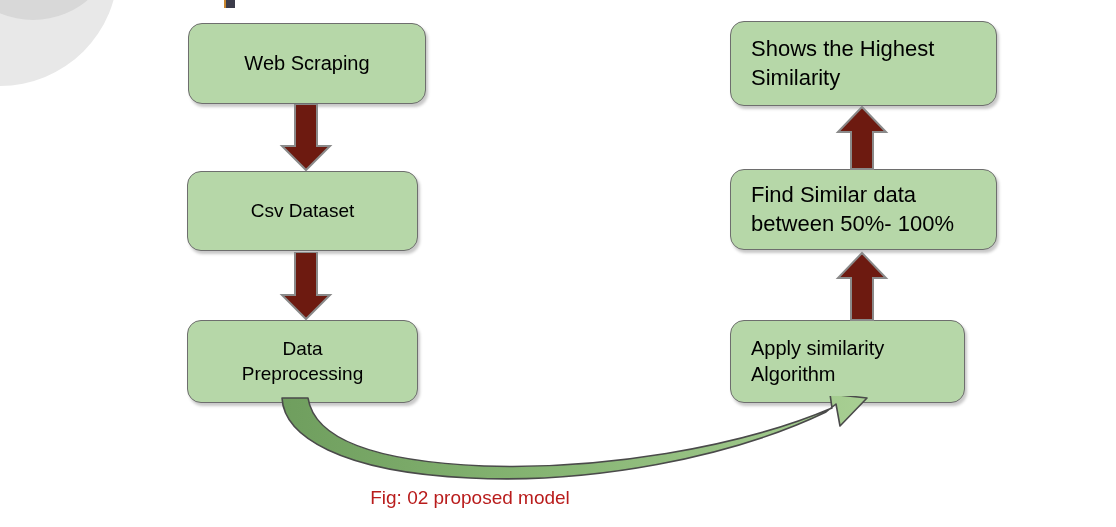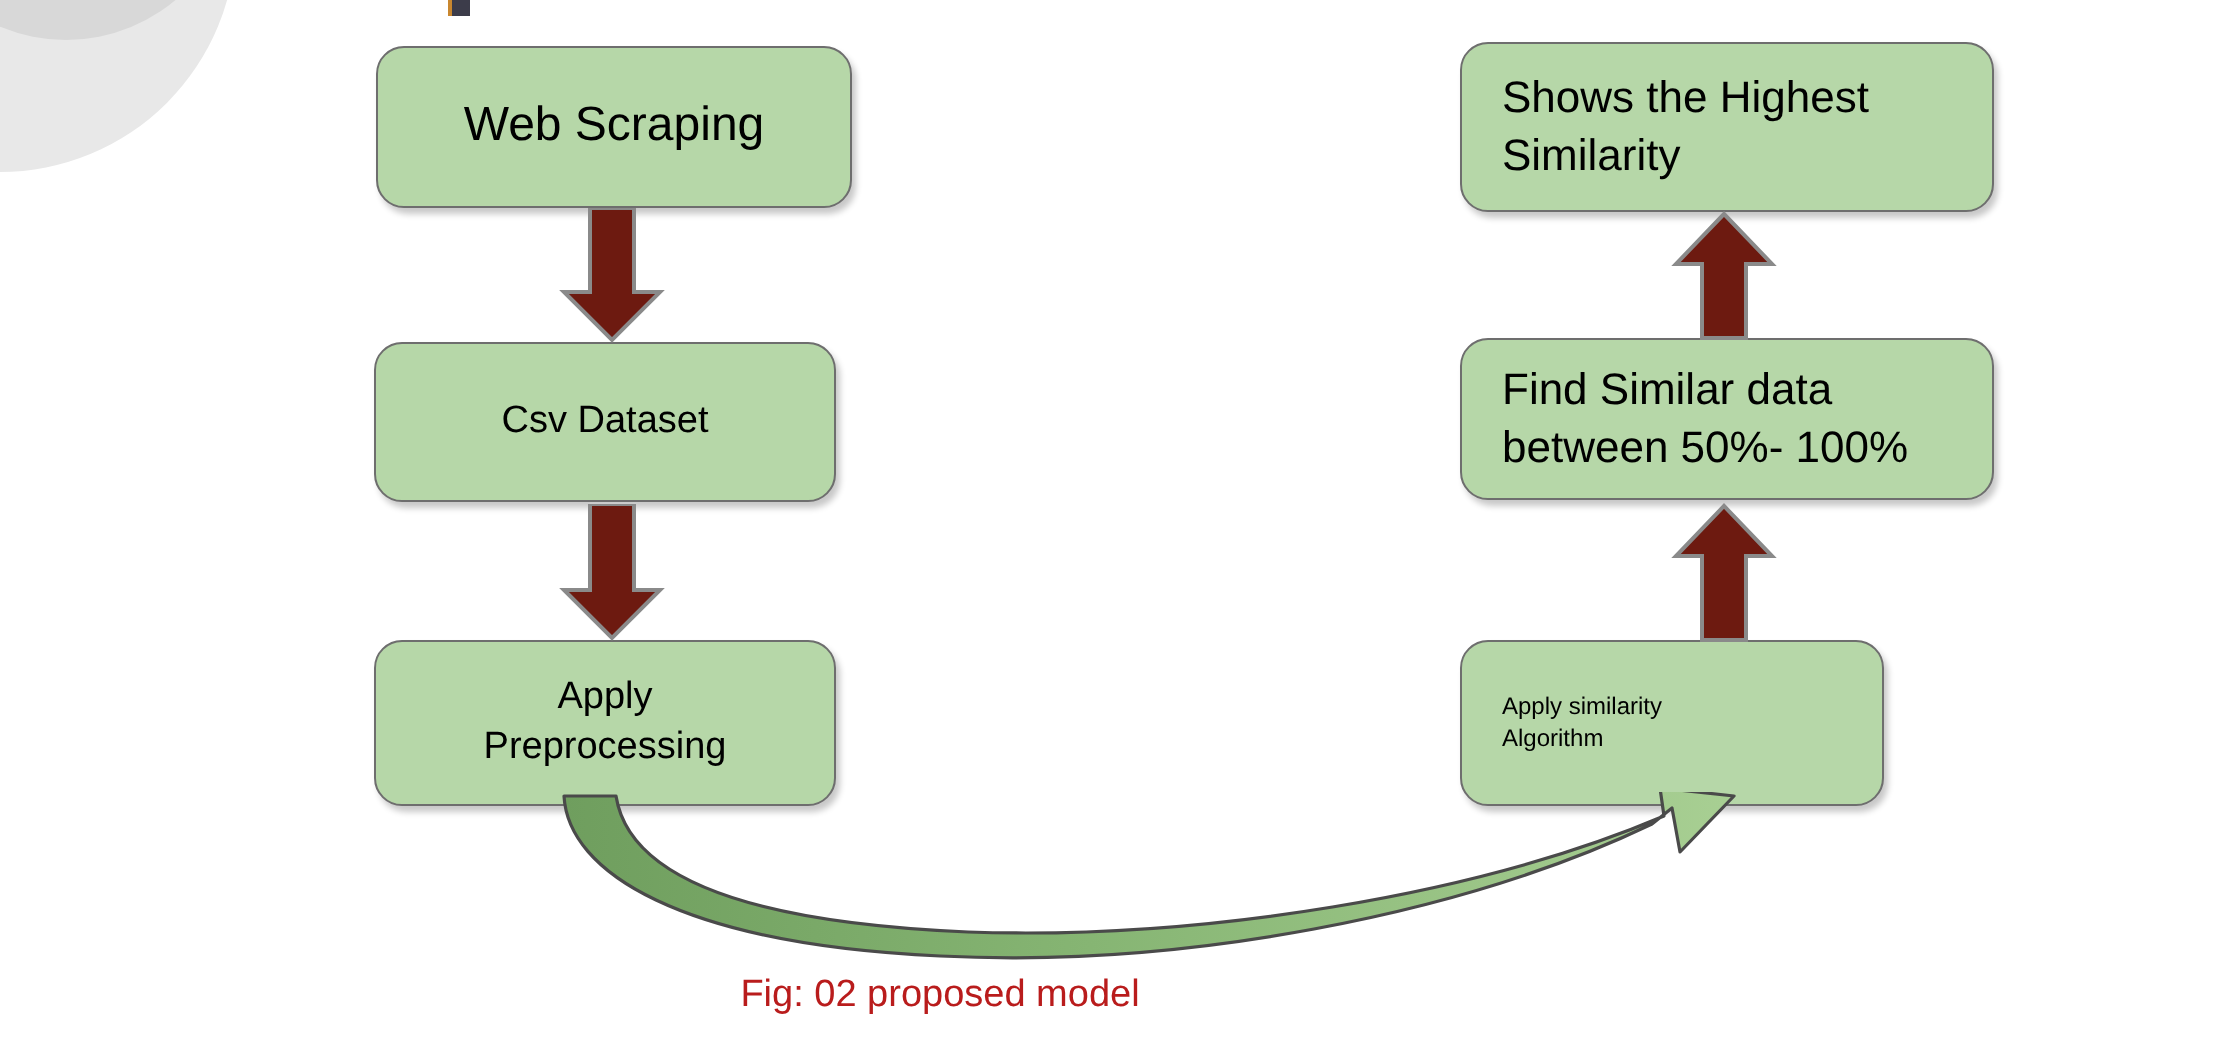--- a/index.html
+++ b/index.html
@@ -67,26 +67,26 @@
     white-space: pre-line;
   }
   .node.center .label { text-align: center; }
   .node.left-text {
     padding-left: 20px;
     justify-content: flex-start;
   }
   .node.left-text .label { text-align: left; }
 
   
-  #node-web-scraping  { left: 188px; top: 23px;  width: 238px; height: 81px; font-size: 24px; }
+  #node-web-scraping  { left: 188px; top: 23px;  width: 238px; height: 81px; font-size: 20px; }
   #node-csv-dataset   { left: 187px; top: 171px; width: 231px; height: 80px; font-size: 19px; }
   #node-data-preproc  { left: 187px; top: 320px; width: 231px; height: 83px; font-size: 19px; }
   #node-shows-highest { left: 730px; top: 21px;  width: 267px; height: 85px; font-size: 22px; }
   #node-find-similar  { left: 730px; top: 169px; width: 267px; height: 81px; font-size: 22px; }
-  #node-apply-sim     { left: 730px; top: 320px; width: 212px; height: 83px; font-size: 12px; }
+  #node-apply-sim     { left: 730px; top: 320px; width: 235px; height: 83px; font-size: 20px; }
 
   
   .block-arrow {
     position: absolute;
     pointer-events: none;
   }
   #arrow-web-to-csv   { left: 276px; top: 104px; width: 60px; height: 68px; }
   #arrow-csv-to-prep  { left: 276px; top: 252px; width: 60px; height: 69px; }
   #arrow-apply-to-find{ left: 832px; top: 251px; width: 60px; height: 70px; }
   #arrow-find-to-shows{ left: 832px; top: 105px; width: 60px; height: 65px; }
@@ -122,21 +122,21 @@
 
   <div class="node center" id="node-web-scraping">
     <span class="label">Web Scraping</span>
   </div>
 
   <div class="node center" id="node-csv-dataset">
     <span class="label">Csv Dataset</span>
   </div>
 
   <div class="node center" id="node-data-preproc">
-    <span class="label">Apply
+    <span class="label">Data
 Preprocessing</span>
   </div>
 
   <div class="node left-text" id="node-shows-highest">
     <span class="label">Shows the Highest
 Similarity</span>
   </div>
 
   <div class="node left-text" id="node-find-similar">
     <span class="label">Find Similar data

